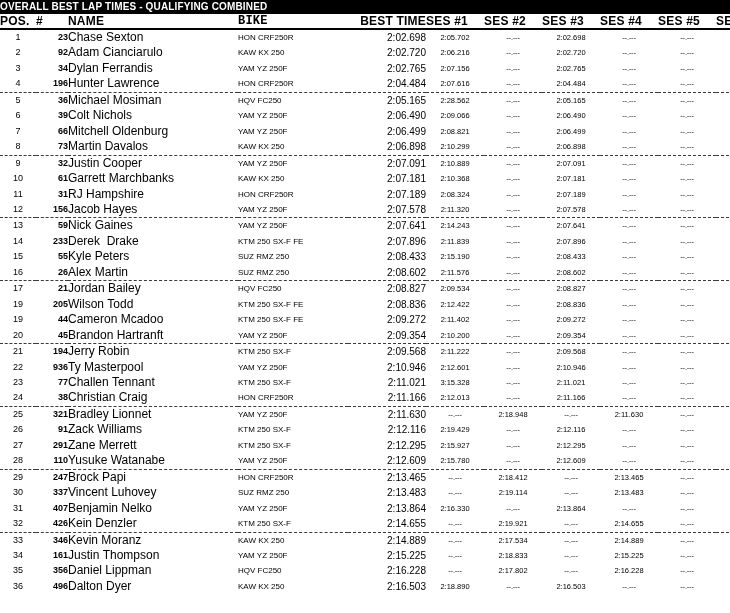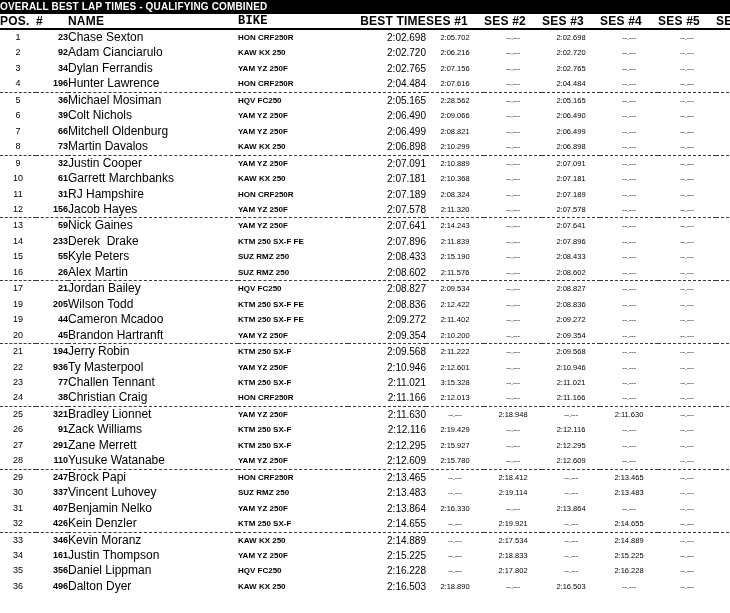--- a/index.html
+++ b/index.html
@@ -71,21 +71,21 @@
   tbody tr.sep-row td {
     border-bottom: 1px dashed #3a3a3a;
     height: 0;
     line-height: 0;
     font-size: 0;
   }
   
   .c-pos   { width: 36px;  text-align: center; font-size: 9px; }
   .c-num   { width: 32px;  text-align: right;  font-size: 9px; font-weight: bold; padding-right: 4px; }
   .c-name  { width: 170px; text-align: left;   font-size: 12px; padding-left: 7px; }
-  .c-bike  { width: 110px; text-align: left;   font-size: 8px;  padding-left: 0px; font-weight: bold; }
+  .c-bike  { width: 110px; text-align: left;   font-size: 8px;  padding-left: 0px; }
   .c-best  { width: 78px;  text-align: right;  font-size: 10px; padding-right: 8px; }
   .c-ses   { width: 58px;  text-align: center; font-size: 7.5px; }
 
   thead .c-pos  { text-align: left; padding-left: 8px; }
   thead .c-num  { text-align: left; padding-left: 6px; padding-right: 0; }
   thead .c-name { padding-left: 7px; }
   thead .c-bike { padding-left: 0px; font-family: Liberation Mono, monospace; }
   thead .c-best { text-align: right; padding-right: 8px; }
   thead .c-ses  { text-align: left; }
 

